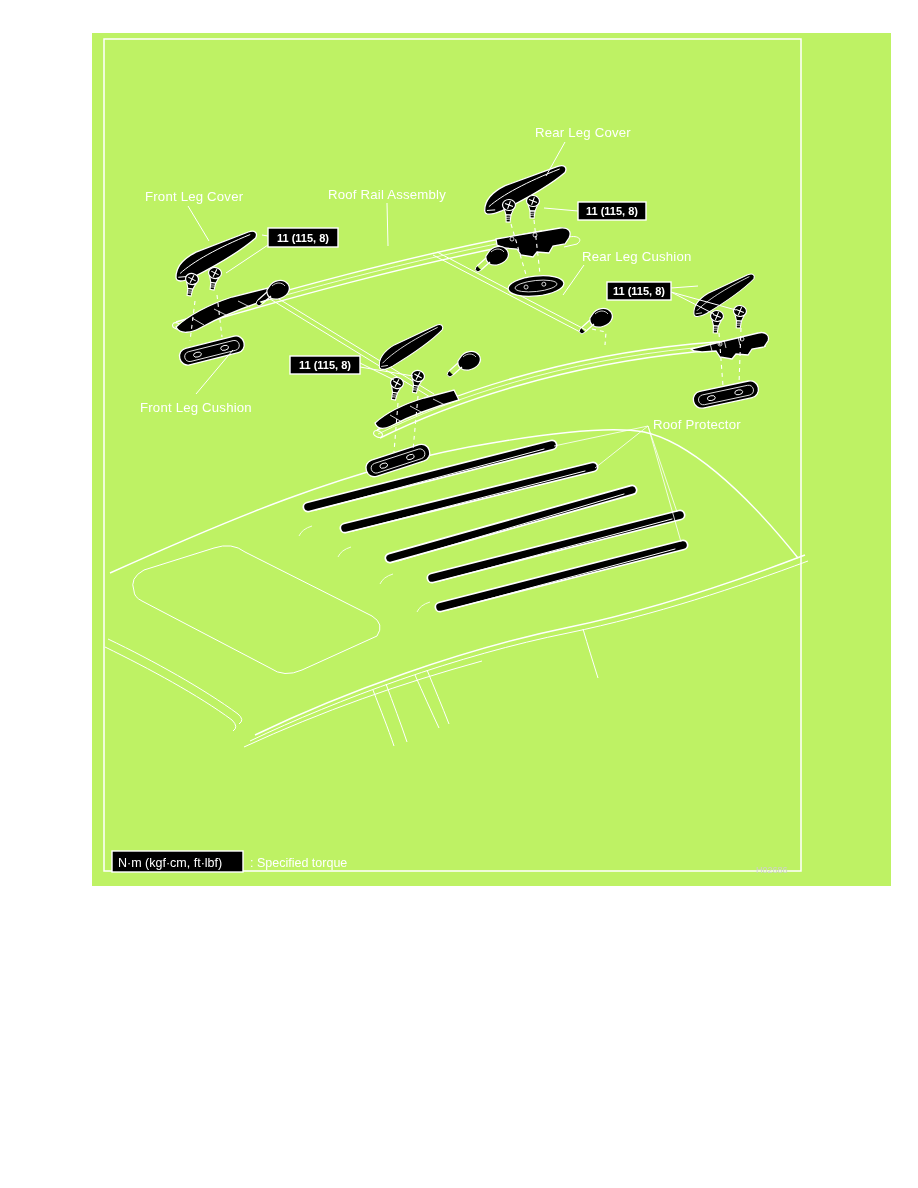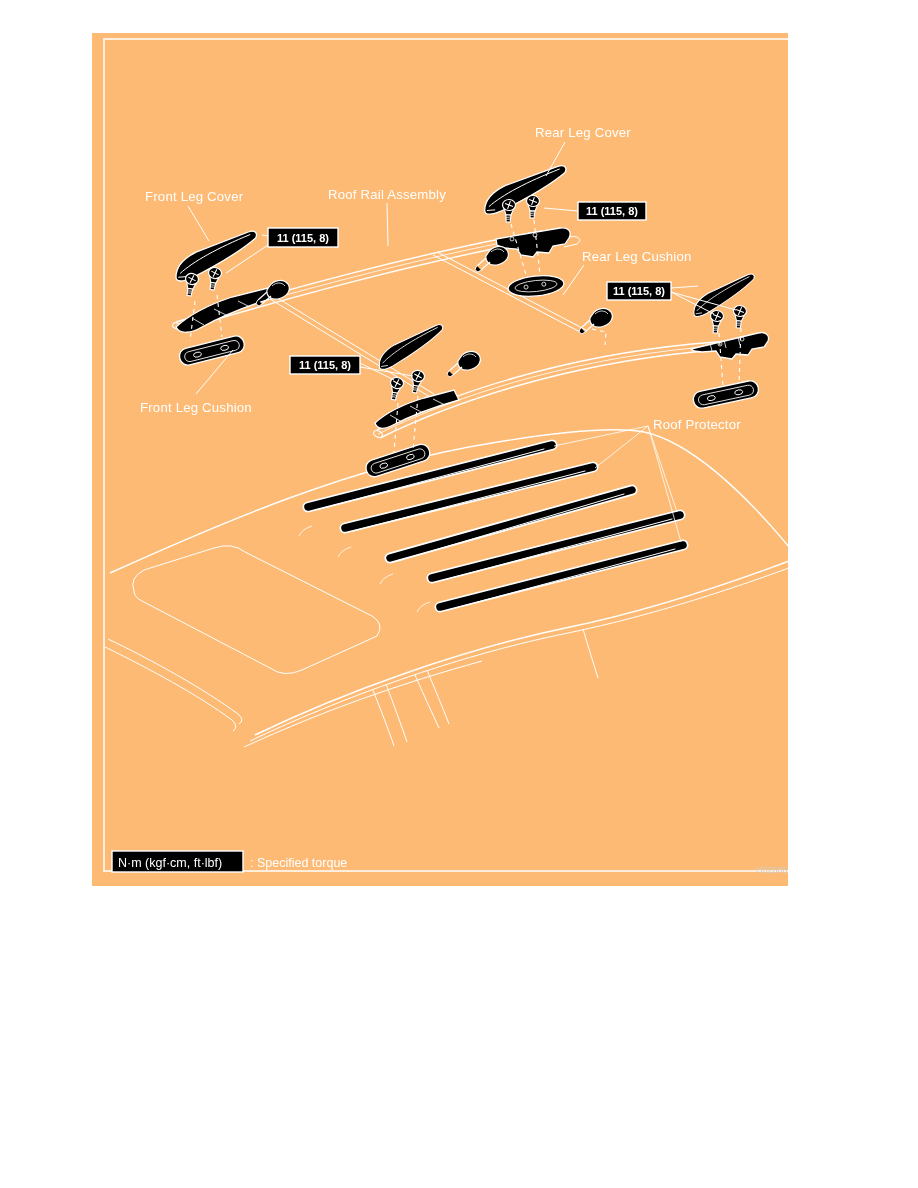--- a/index.html
+++ b/index.html
@@ -1,18 +1,18 @@
 <!DOCTYPE html>
 <html><head>
 <meta charset="utf-8">
 <style>
   html,body{margin:0;padding:0;background:#fff;}
   .page{position:relative;width:918px;height:1188px;background:#ffffff;overflow:hidden;
         font-family:"Liberation Sans",sans-serif;}
-  .panel{position:absolute;left:92px;top:33px;width:696px;height:853px;background:#fdba74;}
+  .panel{position:absolute;left:92px;top:33px;width:799px;height:853px;background:#bef264;}
   .panel svg{position:absolute;left:0;top:0;}
   svg text{fill:#fff;}
   .part-label{font-size:13.2px;letter-spacing:.2px;}
   .torque-text{font-size:11px;font-weight:bold;}
   .legend-text{font-size:12.5px;}
   .fig-code{font-size:9px;fill:#cfcfcf;}
   .ln{stroke:#fff;stroke-width:1;fill:none;}
   .ln2{stroke:#fff;stroke-width:1.4;fill:none;}
   .thin{stroke:#fff;stroke-width:.8;fill:none;}
   .dash{stroke:#fff;stroke-width:1.1;fill:none;stroke-dasharray:4 4;}

